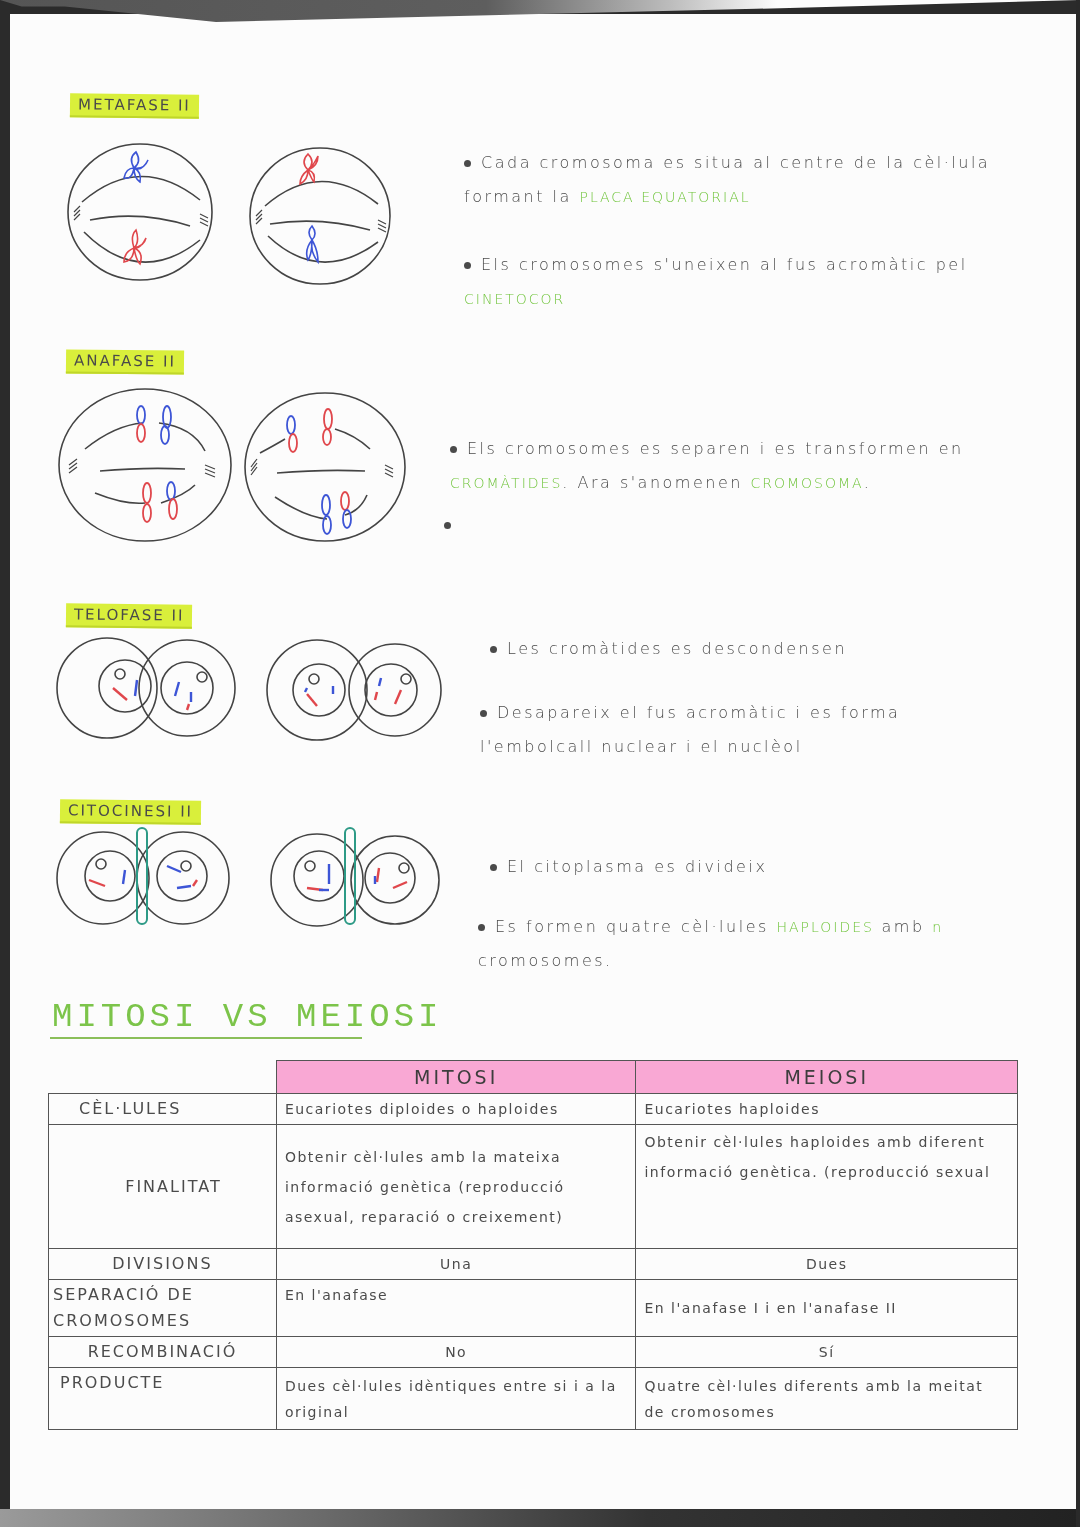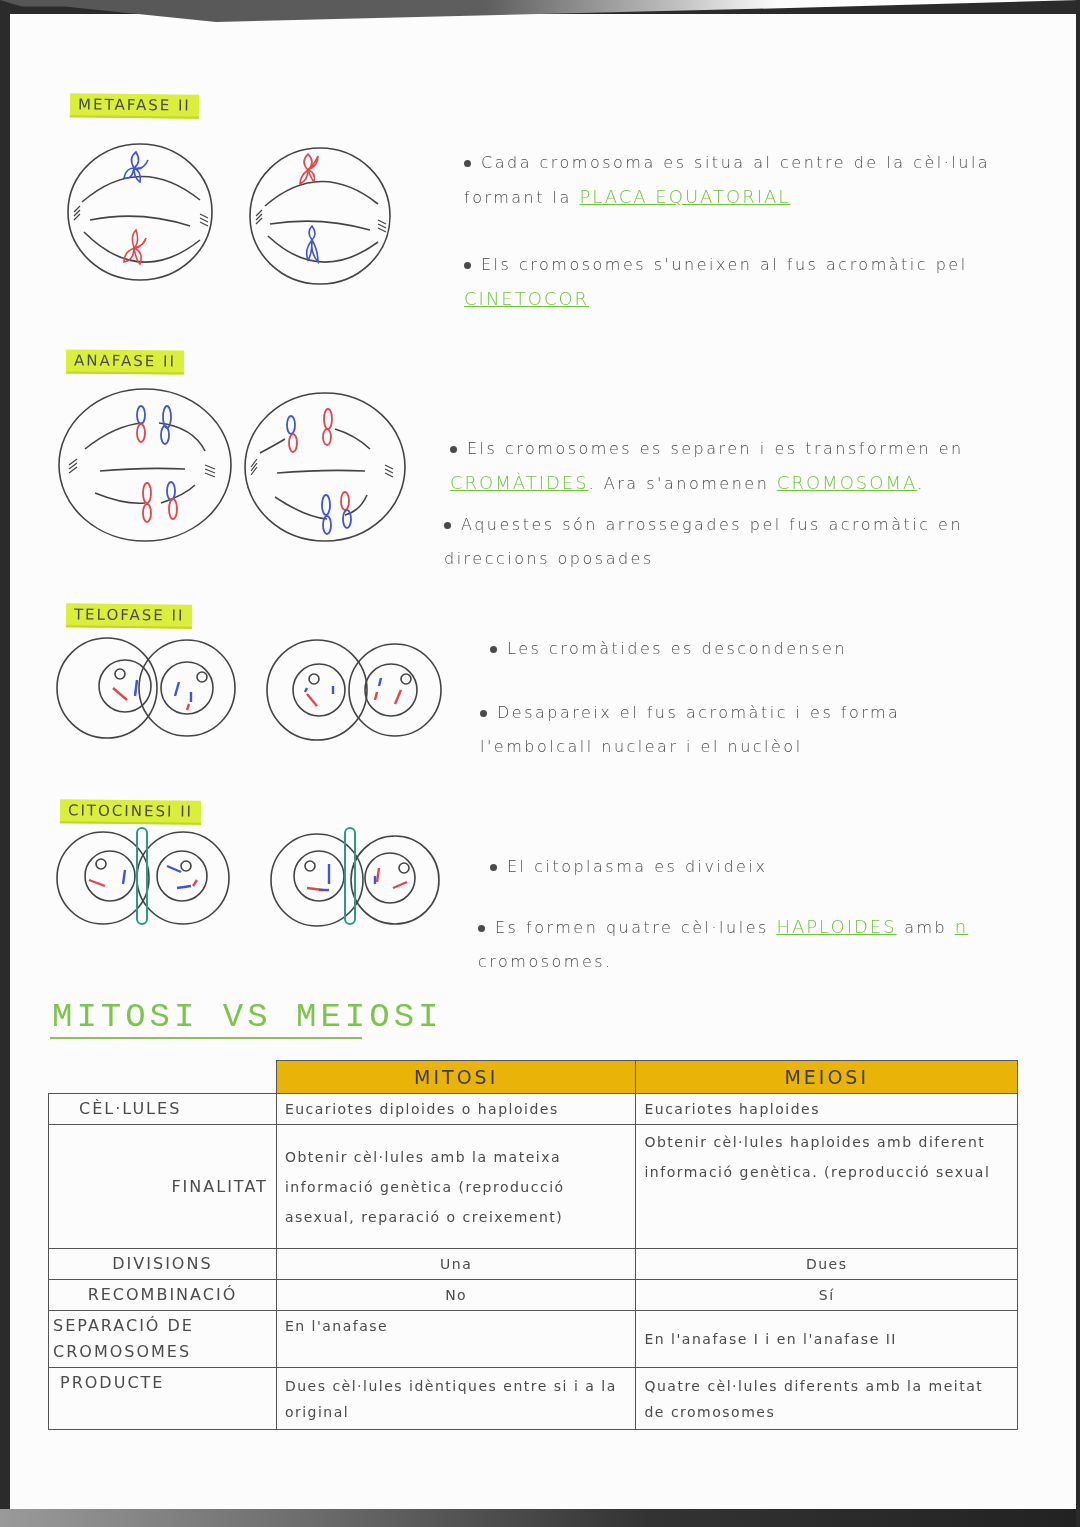--- a/index.html
+++ b/index.html
@@ -27,21 +27,21 @@
   .hl {
     position:absolute; background:#d9ef3b;
     color:#4a4a4a; font-size:15px; letter-spacing:2px;
     padding:2px 8px; transform:rotate(0.6deg);
     border-bottom:2px solid #bfd62a;
   }
   .note {
     position:absolute; color:#4b4b4b; font-size:16px; letter-spacing:2.5px;
     line-height:34px; font-family:"DejaVu Sans", sans-serif; font-weight:300;
   }
-  .note .g { color:#6fc43a; letter-spacing:2px; font-size:18px;text-decoration:underline; }
+  .note .g { color:#6fc43a; letter-spacing:2px; font-size:14px; }
   .bullet {
     display:inline-block; width:7px; height:7px; border-radius:50%;
     background:#4a4a4a; margin-right:10px; vertical-align:middle;
   }
   svg.cells { position:absolute; }
   .title-mv {
     position:absolute; left:52px; top:998px; color:#7cc44a;
     font-size:34px; letter-spacing:4px; font-weight:300;
     font-family:Liberation Mono, monospace;
   }
@@ -51,21 +51,21 @@
   table.cmp {
     position:absolute; left:48px; top:1060px; width:970px;
     border-collapse:collapse; color:#4b4b4b; font-size:14px; letter-spacing:1.5px;
   }
   table.cmp td, table.cmp th {
     border:1.5px solid #555; padding:2px 8px; vertical-align:middle;
     font-weight:normal;
   }
   table.cmp th.blank { border:none; background:transparent; }
   table.cmp th.head {
-    background:#eab308; font-size:19px; letter-spacing:3px; height:28px; color:#3d3d3d;
+    background:#f9a8d4; font-size:19px; letter-spacing:3px; height:28px; color:#3d3d3d;
   }
   table.cmp td.rowlab { text-align:center; font-size:16px; letter-spacing:2px; }
   table.cmp td.center { text-align:center; }
   table.cmp td { line-height:26px; }
 </style>
 </head>
 <body>
 
 <div class="page"></div>
 <div class="shadow-top"></div>
@@ -142,21 +142,21 @@
     <path d="M14 80 l8 -6 M14 84 l8 -6 M14 88 l8 -6"></path>
     <path d="M150 80 l10 4 M150 84 l10 4 M150 88 l10 4"></path>
     <path d="M196 82 l6 -8 M196 86 l6 -8 M196 90 l6 -8"></path>
     <path d="M330 80 l8 4 M330 84 l8 4 M330 88 l8 4"></path>
   </g>
 </svg>
 <div class="note" style="left:450px;top:432px;width:590px;">
   <span class="bullet"></span><span>Els cromosomes es separen i es transformen en </span><span class="g">CROMÀTIDES</span><span>. Ara s'anomenen </span><span class="g">CROMOSOMA</span><span>.</span>
 </div>
 <div class="note" style="left:444px;top:508px;width:580px;">
-  <span class="bullet"></span><span>Aquestes són arrossegades pel fus acromàtic en direccions oposades</span>
+  <span class="bullet"></span>
 </div>
 
 <div class="hl" style="left:66px;top:604px;">TELOFASE II</div>
 <svg class="cells" style="left:55px;top:632px;" width="390" height="120">
   <g fill="none" stroke="#444" stroke-width="1.6">
     <circle cx="52" cy="56" r="50"></circle>
       <circle cx="132" cy="56" r="48"></circle>
     <circle cx="70" cy="54" r="26"></circle>
       <circle cx="132" cy="56" r="26"></circle>
     <circle cx="65" cy="42" r="5"></circle>
@@ -244,38 +244,38 @@
     <th class="blank"></th>
     <th class="head">MITOSI</th>
     <th class="head">MEIOSI</th>
   </tr>
   <tr>
     <td class="rowlab" style="text-align:left;padding-left:30px;">CÈL·LULES</td>
     <td>Eucariotes diploides o haploides</td>
     <td>Eucariotes haploides</td>
   </tr>
   <tr style="height:124px;">
-    <td class="rowlab" style="text-align:right;padding-left:30px;">FINALITAT</td>
+    <td class="rowlab" style="text-align:center;padding-left:30px;">FINALITAT</td>
     <td style="line-height:30px;">Obtenir cèl·lules amb la mateixa informació genètica (reproducció asexual, reparació o creixement)</td>
     <td style="line-height:30px;vertical-align:top;">Obtenir cèl·lules haploides amb diferent informació genètica. (reproducció sexual</td>
   </tr>
   <tr>
     <td class="rowlab">DIVISIONS</td>
     <td class="center">Una</td>
     <td class="center">Dues</td>
   </tr>
+  <tr style="height:56px;">
+    <td class="rowlab" style="text-align:left;padding-left:4px;">SEPARACIÓ DE CROMOSOMES</td>
+    <td style="vertical-align:top;">En l'anafase</td>
+    <td style="line-height:22px;">En l'anafase I i en l'anafase II</td>
+  </tr>
   <tr>
     <td class="rowlab">RECOMBINACIÓ</td>
     <td class="center">No</td>
     <td class="center">Sí</td>
   </tr>
-  <tr style="height:56px;">
-    <td class="rowlab" style="text-align:left;padding-left:4px;">SEPARACIÓ DE CROMOSOMES</td>
-    <td style="vertical-align:top;">En l'anafase</td>
-    <td style="line-height:22px;">En l'anafase I i en l'anafase II</td>
-  </tr>
   <tr style="height:62px;">
     <td class="rowlab" style="text-align:left;padding-left:11px;vertical-align:top;">PRODUCTE</td>
     <td>Dues cèl·lules idèntiques entre si i a la original</td>
     <td>Quatre cèl·lules diferents amb la meitat de cromosomes</td>
   </tr>
 </tbody>
   </table>
 
 </body></html>

